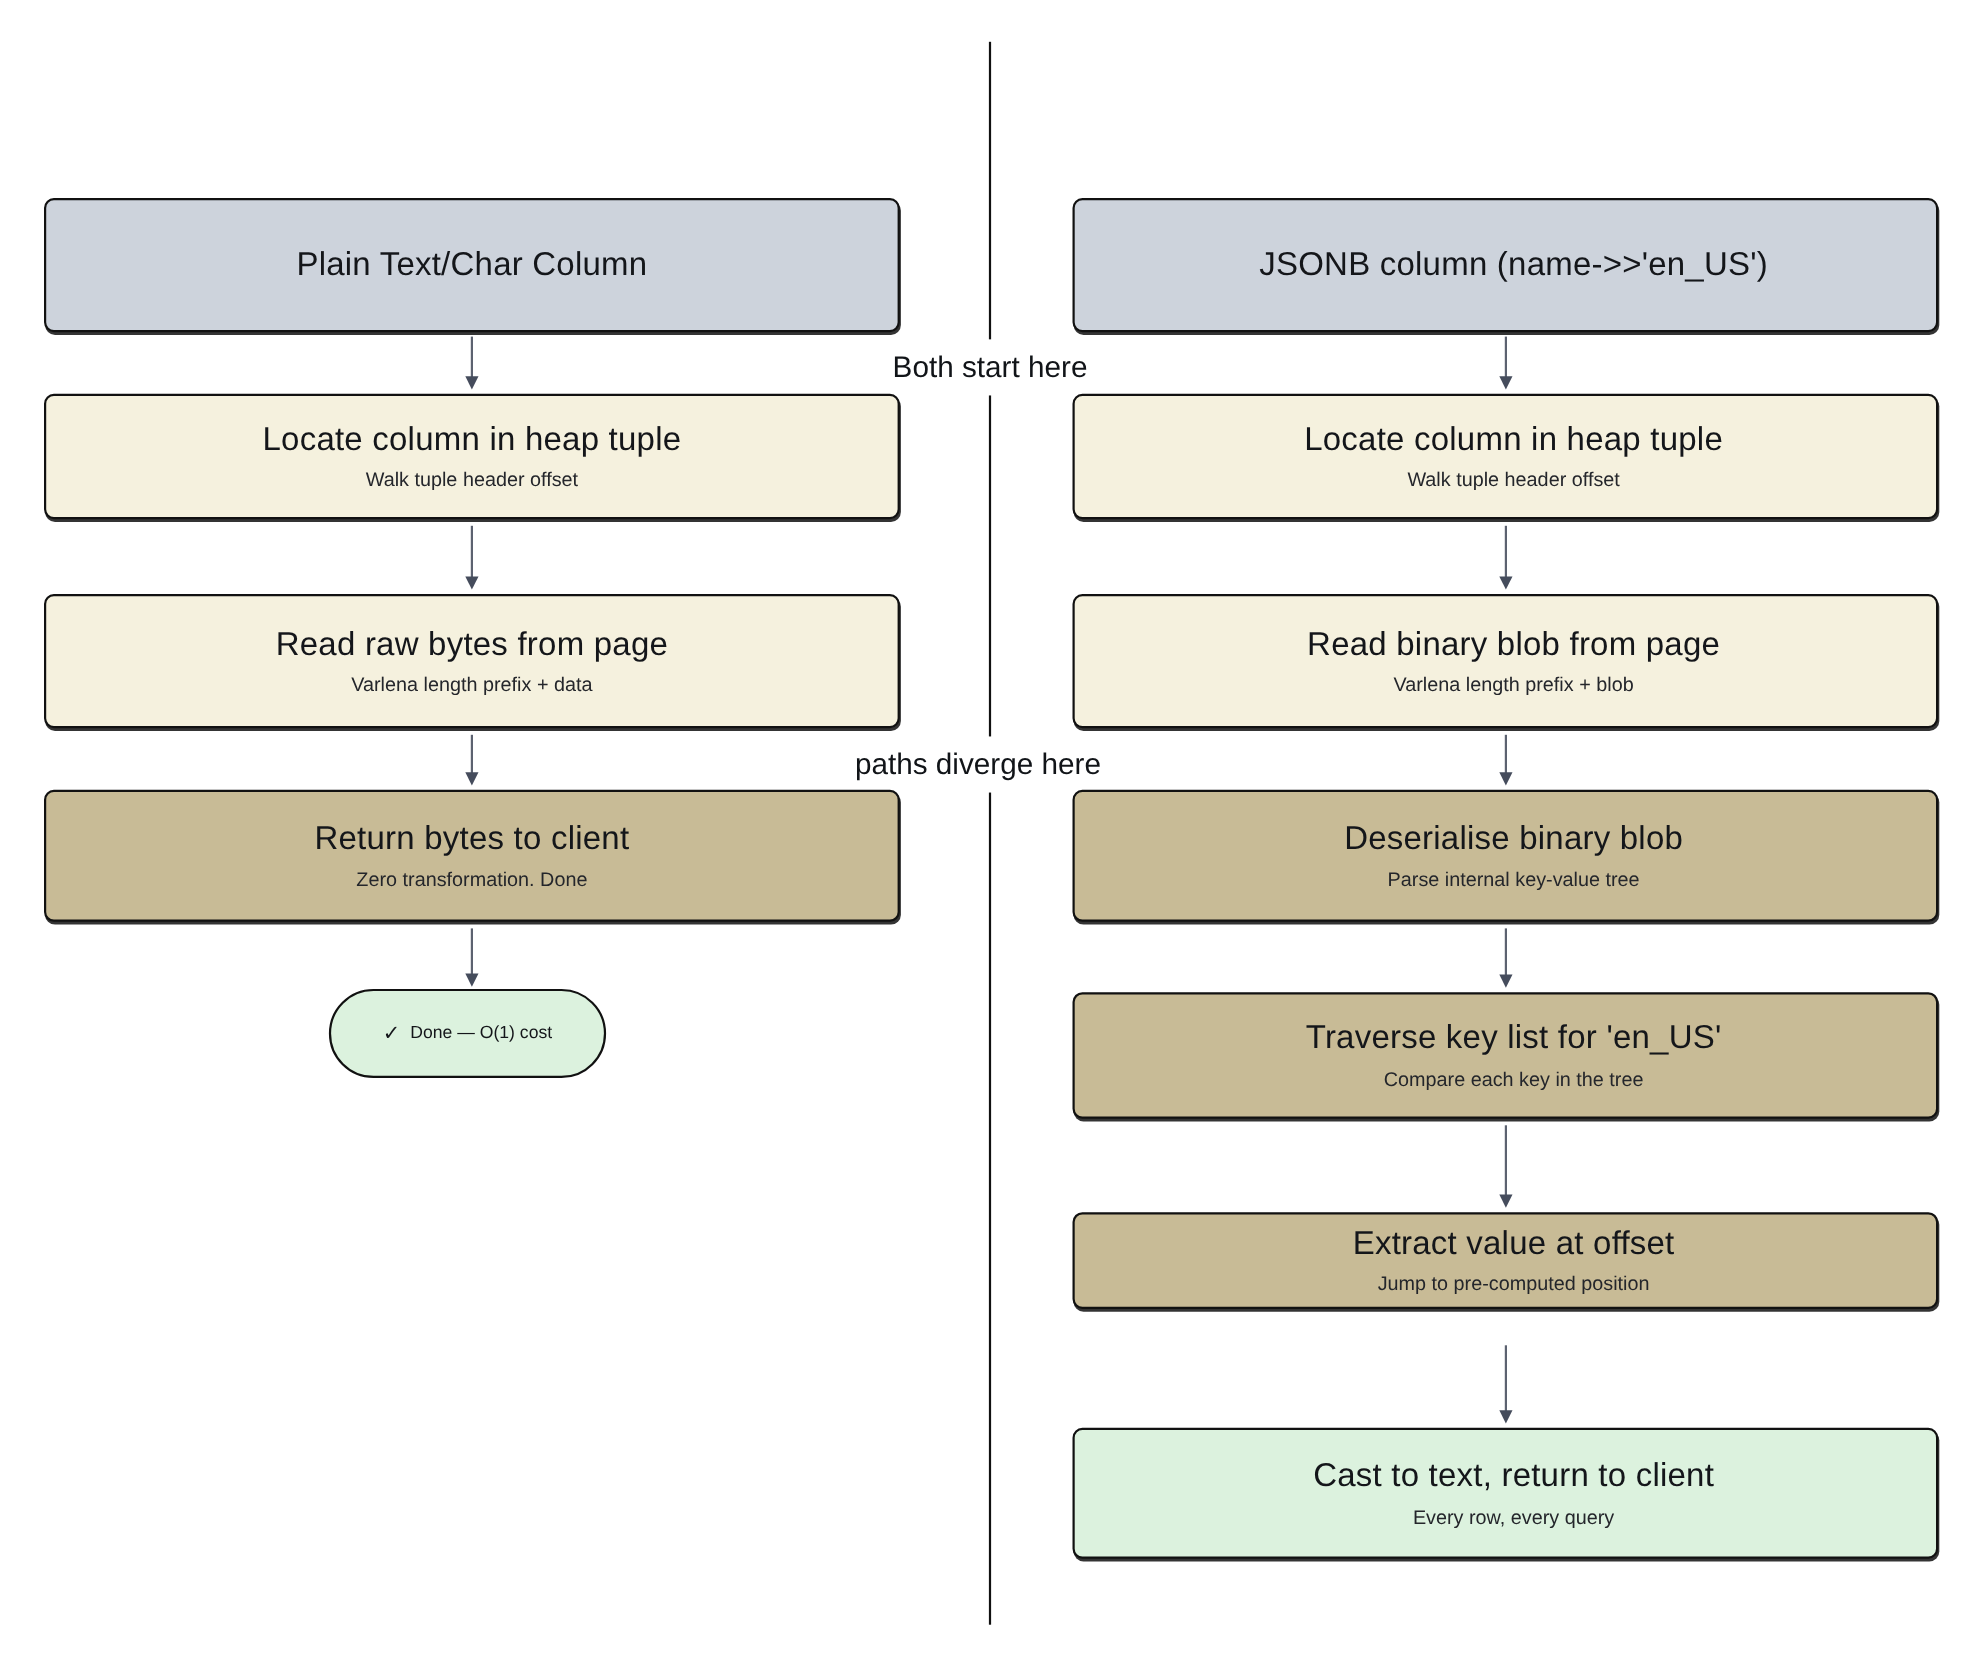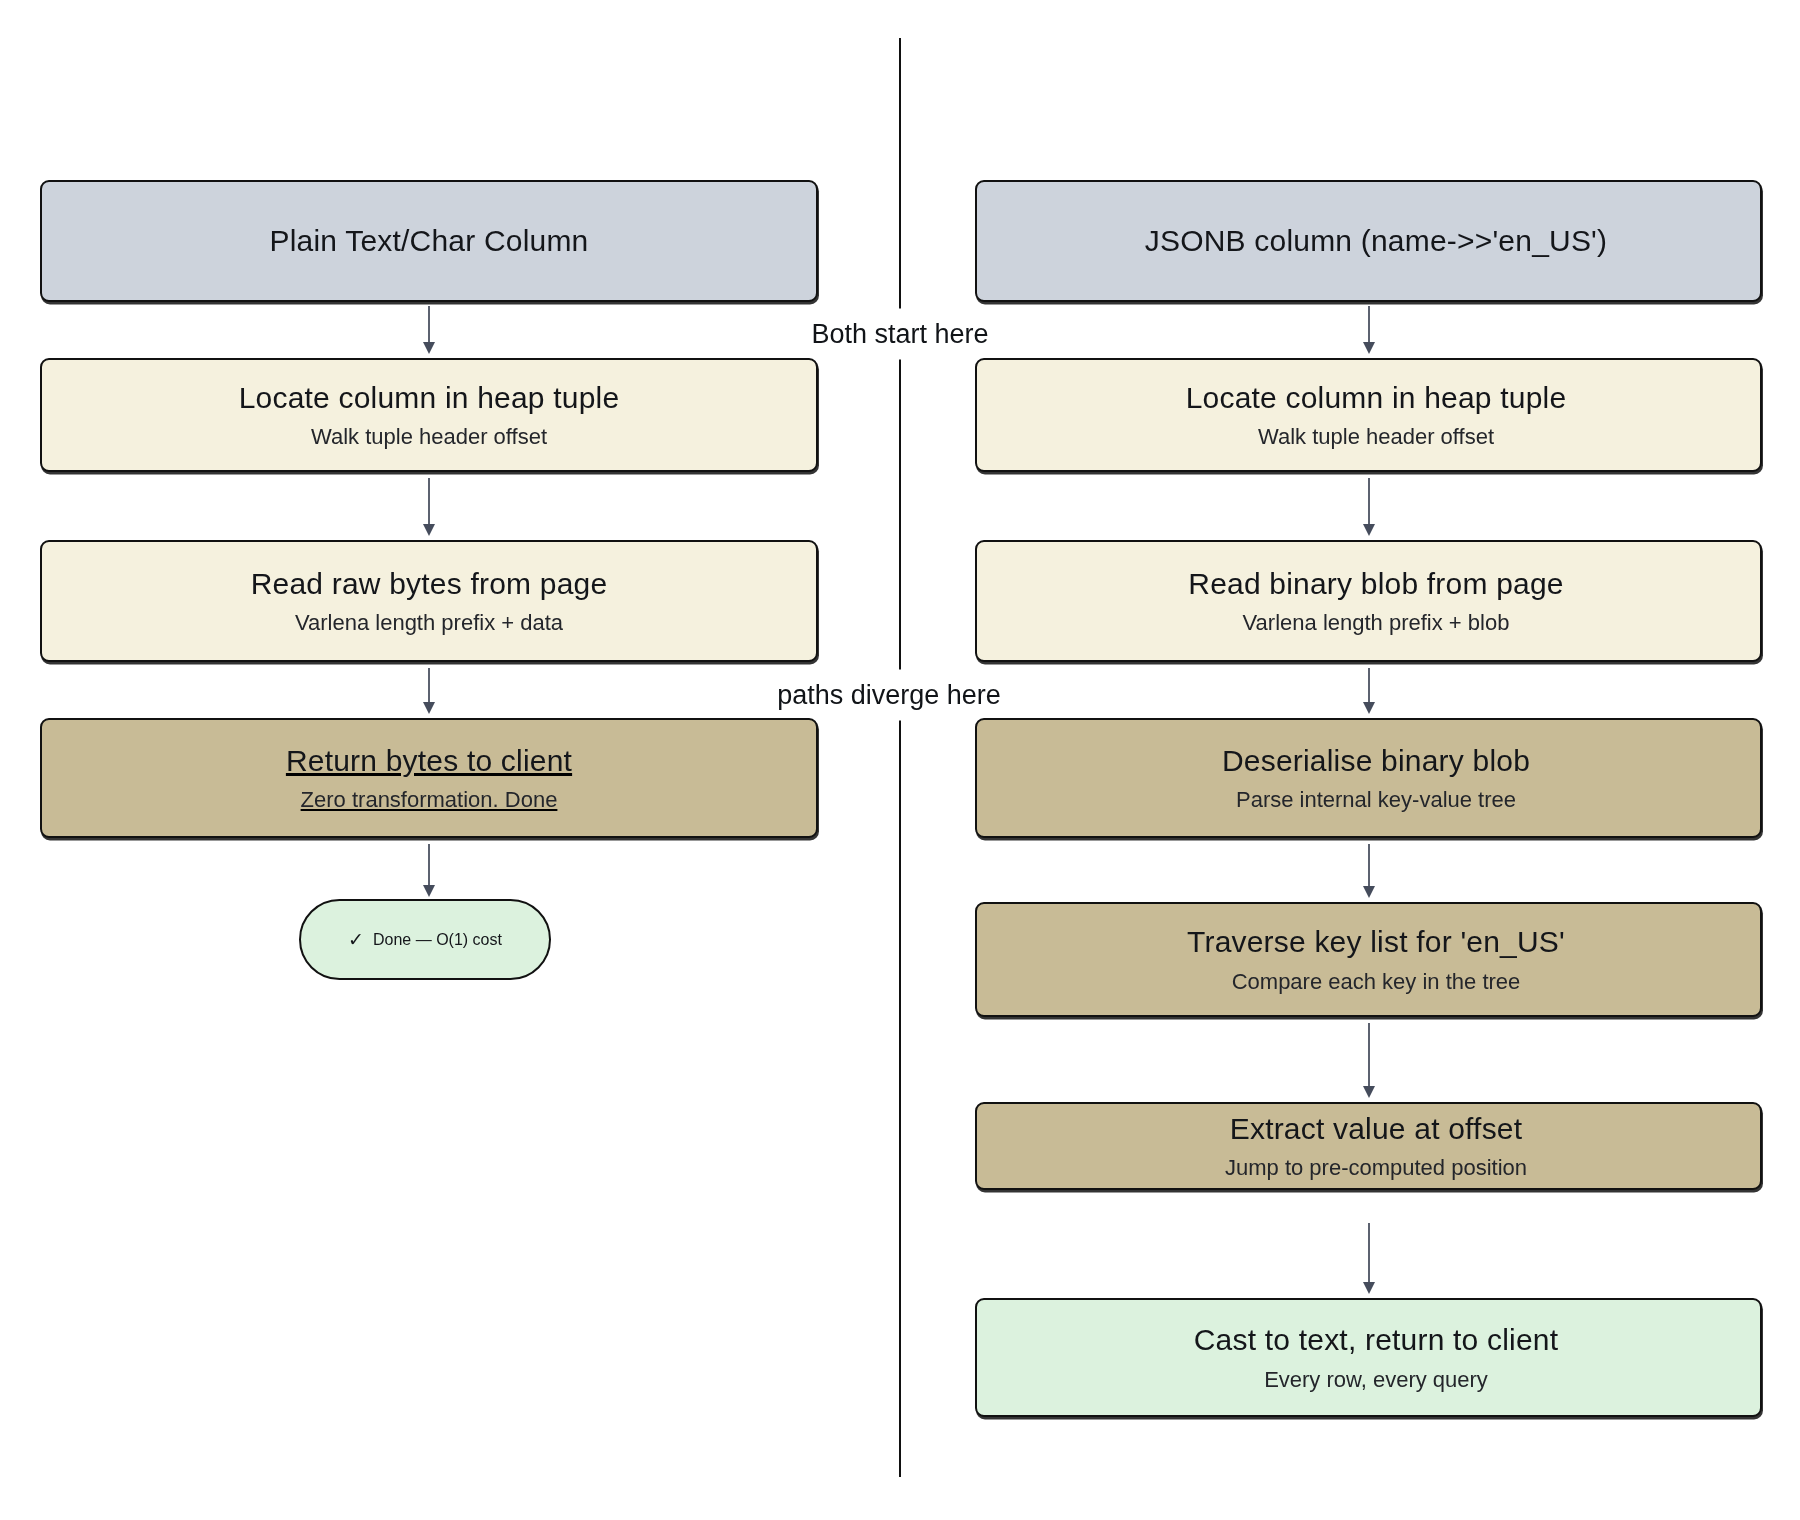--- a/index.html
+++ b/index.html
@@ -53,21 +53,21 @@
     text-align: center;
   }
   .node .title {
     font-size: 30px;
     font-weight: 500;
     color: #14161a;
     letter-spacing: 0.2px;
     line-height: 1.15;
   }
   .node .subtitle {
-    font-size: 22px;
+    font-size: 18px;
     font-weight: 400;
     color: #24262b;
     line-height: 1.15;
   }
   .kind-header  { background: var(--c-header, #cdd3dc); }
   .kind-process { background: var(--c-process, #f5f1de); }
   .kind-heavy   { background: var(--c-heavy, #c8bb96); }
   .kind-result  { background: var(--c-result, #dcf2de); }
 
   .col-left  { left: 40px;  width: 778px; }
@@ -135,21 +135,21 @@
   <div class="node kind-process col-left" style="top:358px; height:114px;">
     <span class="title">Locate column in heap tuple</span>
     <span class="subtitle">Walk tuple header offset</span>
   </div>
 
   <div class="node kind-process col-left" style="top:540px; height:122px;">
     <span class="title">Read raw bytes from page</span>
     <span class="subtitle">Varlena length prefix + data</span>
   </div>
 
-  <div class="node kind-heavy col-left" style="top:718px; height:120px;text-decoration:underline;">
+  <div class="node kind-heavy col-left" style="top:718px; height:120px;">
     <span class="title">Return bytes to client</span>
     <span class="subtitle">Zero transformation. Done</span>
   </div>
 
   <div class="terminal">
     <span class="check">✓</span>
     <span class="t-label">Done — O(1) cost</span>
   </div>
 
   <div class="arrow" style="left:428px; top:306px; height:37px;"></div>

